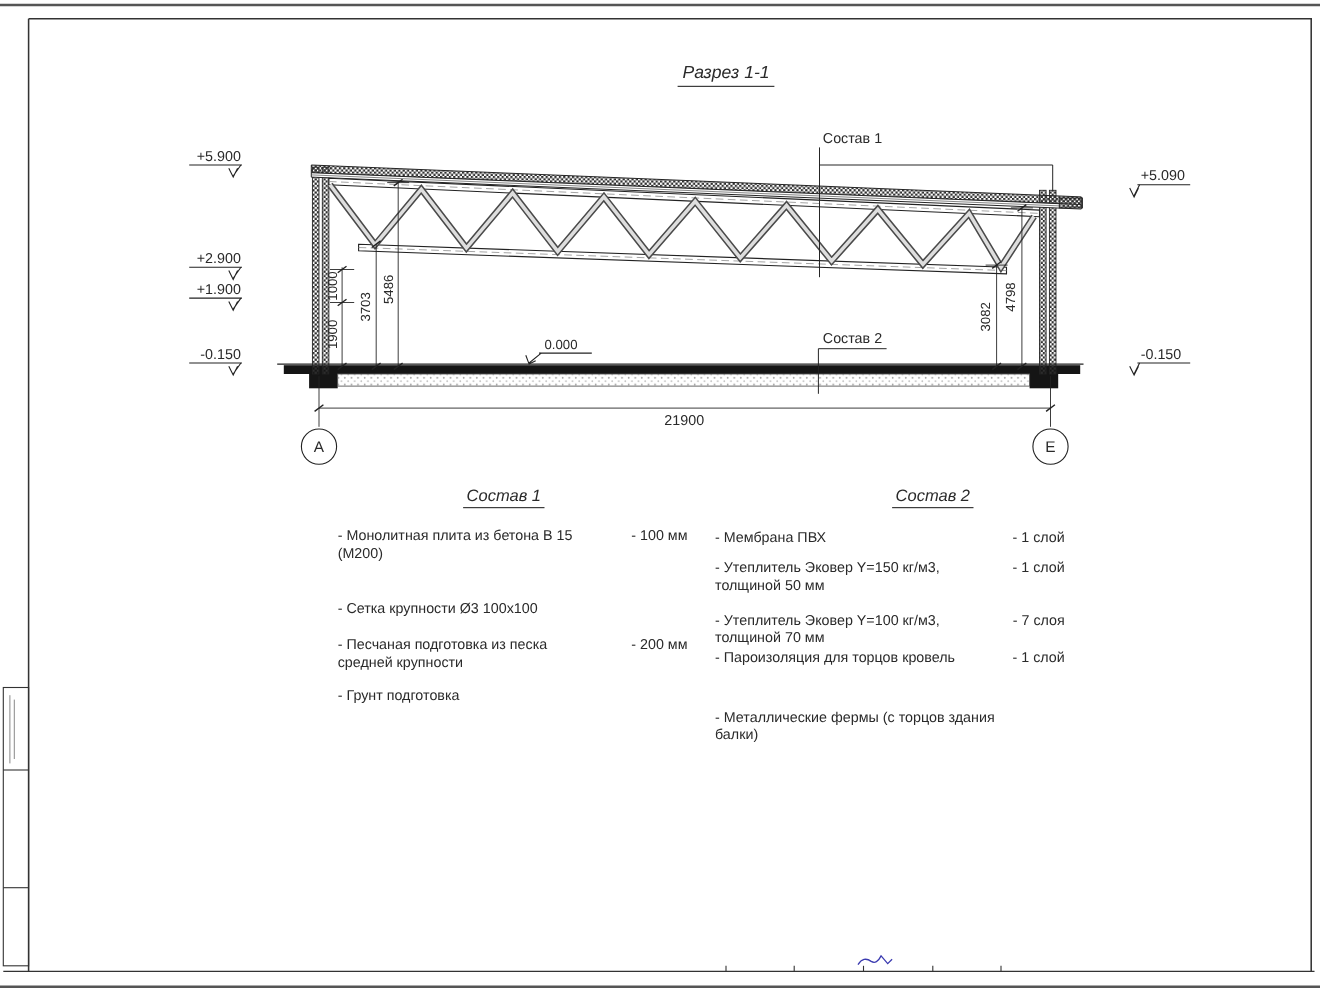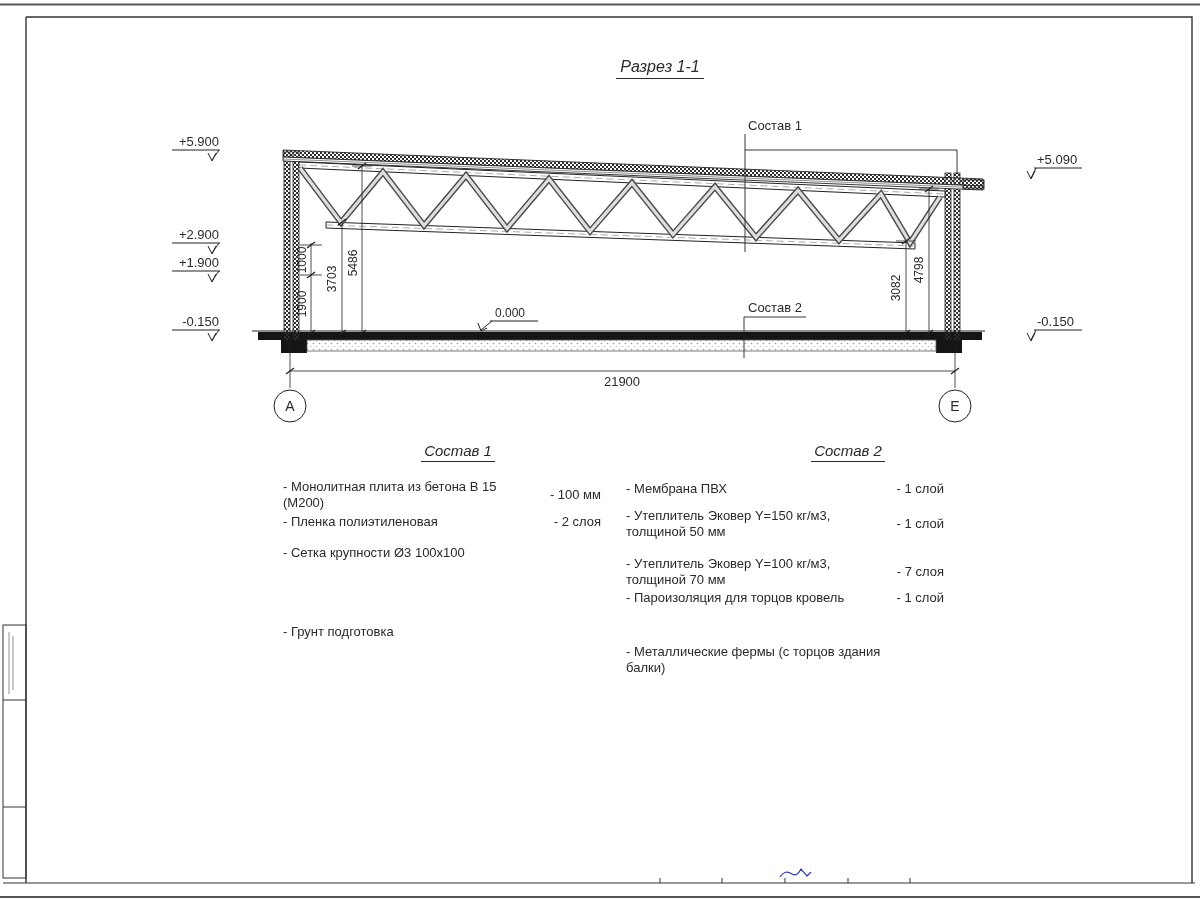--- a/index.html
+++ b/index.html
@@ -9,22 +9,22 @@
   svg text{font-family:"Liberation Sans",sans-serif;fill:#2a2a2a;}
   .overlay{position:absolute;left:0;top:0;width:1200px;height:900px;}
   .dwg-title{position:absolute;left:560px;top:58px;width:200px;text-align:center;}
   .dwg-title span{display:inline-block;font-style:italic;font-size:16px;
       border-bottom:1.5px solid #2a2a2a;padding:0 4px 2px 4px;}
   .comp-heading{position:absolute;width:160px;text-align:center;}
   .comp-heading span{display:inline-block;font-style:italic;font-size:15px;
       border-bottom:1.5px solid #2a2a2a;padding:0 3px 2px 3px;}
   .comp1-heading{left:378px;top:442px;}
   .comp2-heading{left:768px;top:442px;}
-  .comp-row{position:absolute;display:flex;align-items:center;gap:24px;
-      font-size:13px;line-height:1.25;}
+  .comp-row{position:absolute;display:flex;align-items:flex-start;gap:24px;
+      font-size:13px;line-height:1.25;margin-left:24px;}
   .comp-row .nm{flex:1;white-space:pre-line;}
   .comp-row .qty{white-space:nowrap;text-align:right;}
   .c1{left:283px;width:318px;}
   .c2{left:626px;width:318px;}
 </style>
 </head>
 <body>
 
 <div id="sheet">
 
@@ -215,27 +215,28 @@
     <span>Состав 1</span>
   </div>
   <div class="comp-heading comp2-heading">
     <span>Состав 2</span>
   </div>
 
   <div class="comp-row c1" style="top:479px">
     <div class="nm">- Монолитная плита из бетона В 15 (М200)</div>
     <div class="qty">- 100 мм</div>
   </div>
-  <div class="comp-row c1" style="top:514px">
-    <div class="nm">- Пленка полиэтиленовая</div>
-    <div class="qty">- 2 слоя</div>
-  </div>
   <div class="comp-row c1" style="top:545px">
     <div class="nm">- Сетка крупности Ø3 100х100</div>
     <div class="qty"></div>
+  </div>
+  <div class="comp-row c1" style="top:578px">
+    <div class="nm">- Песчаная подготовка из песка
+средней крупности</div>
+    <div class="qty">- 200 мм</div>
   </div>
   <div class="comp-row c1" style="top:624px">
     <div class="nm">- Грунт подготовка</div>
     <div class="qty"></div>
   </div>
 
   <div class="comp-row c2" style="top:481px">
     <div class="nm">- Мембрана ПВХ</div>
     <div class="qty">- 1 слой</div>
   </div>

